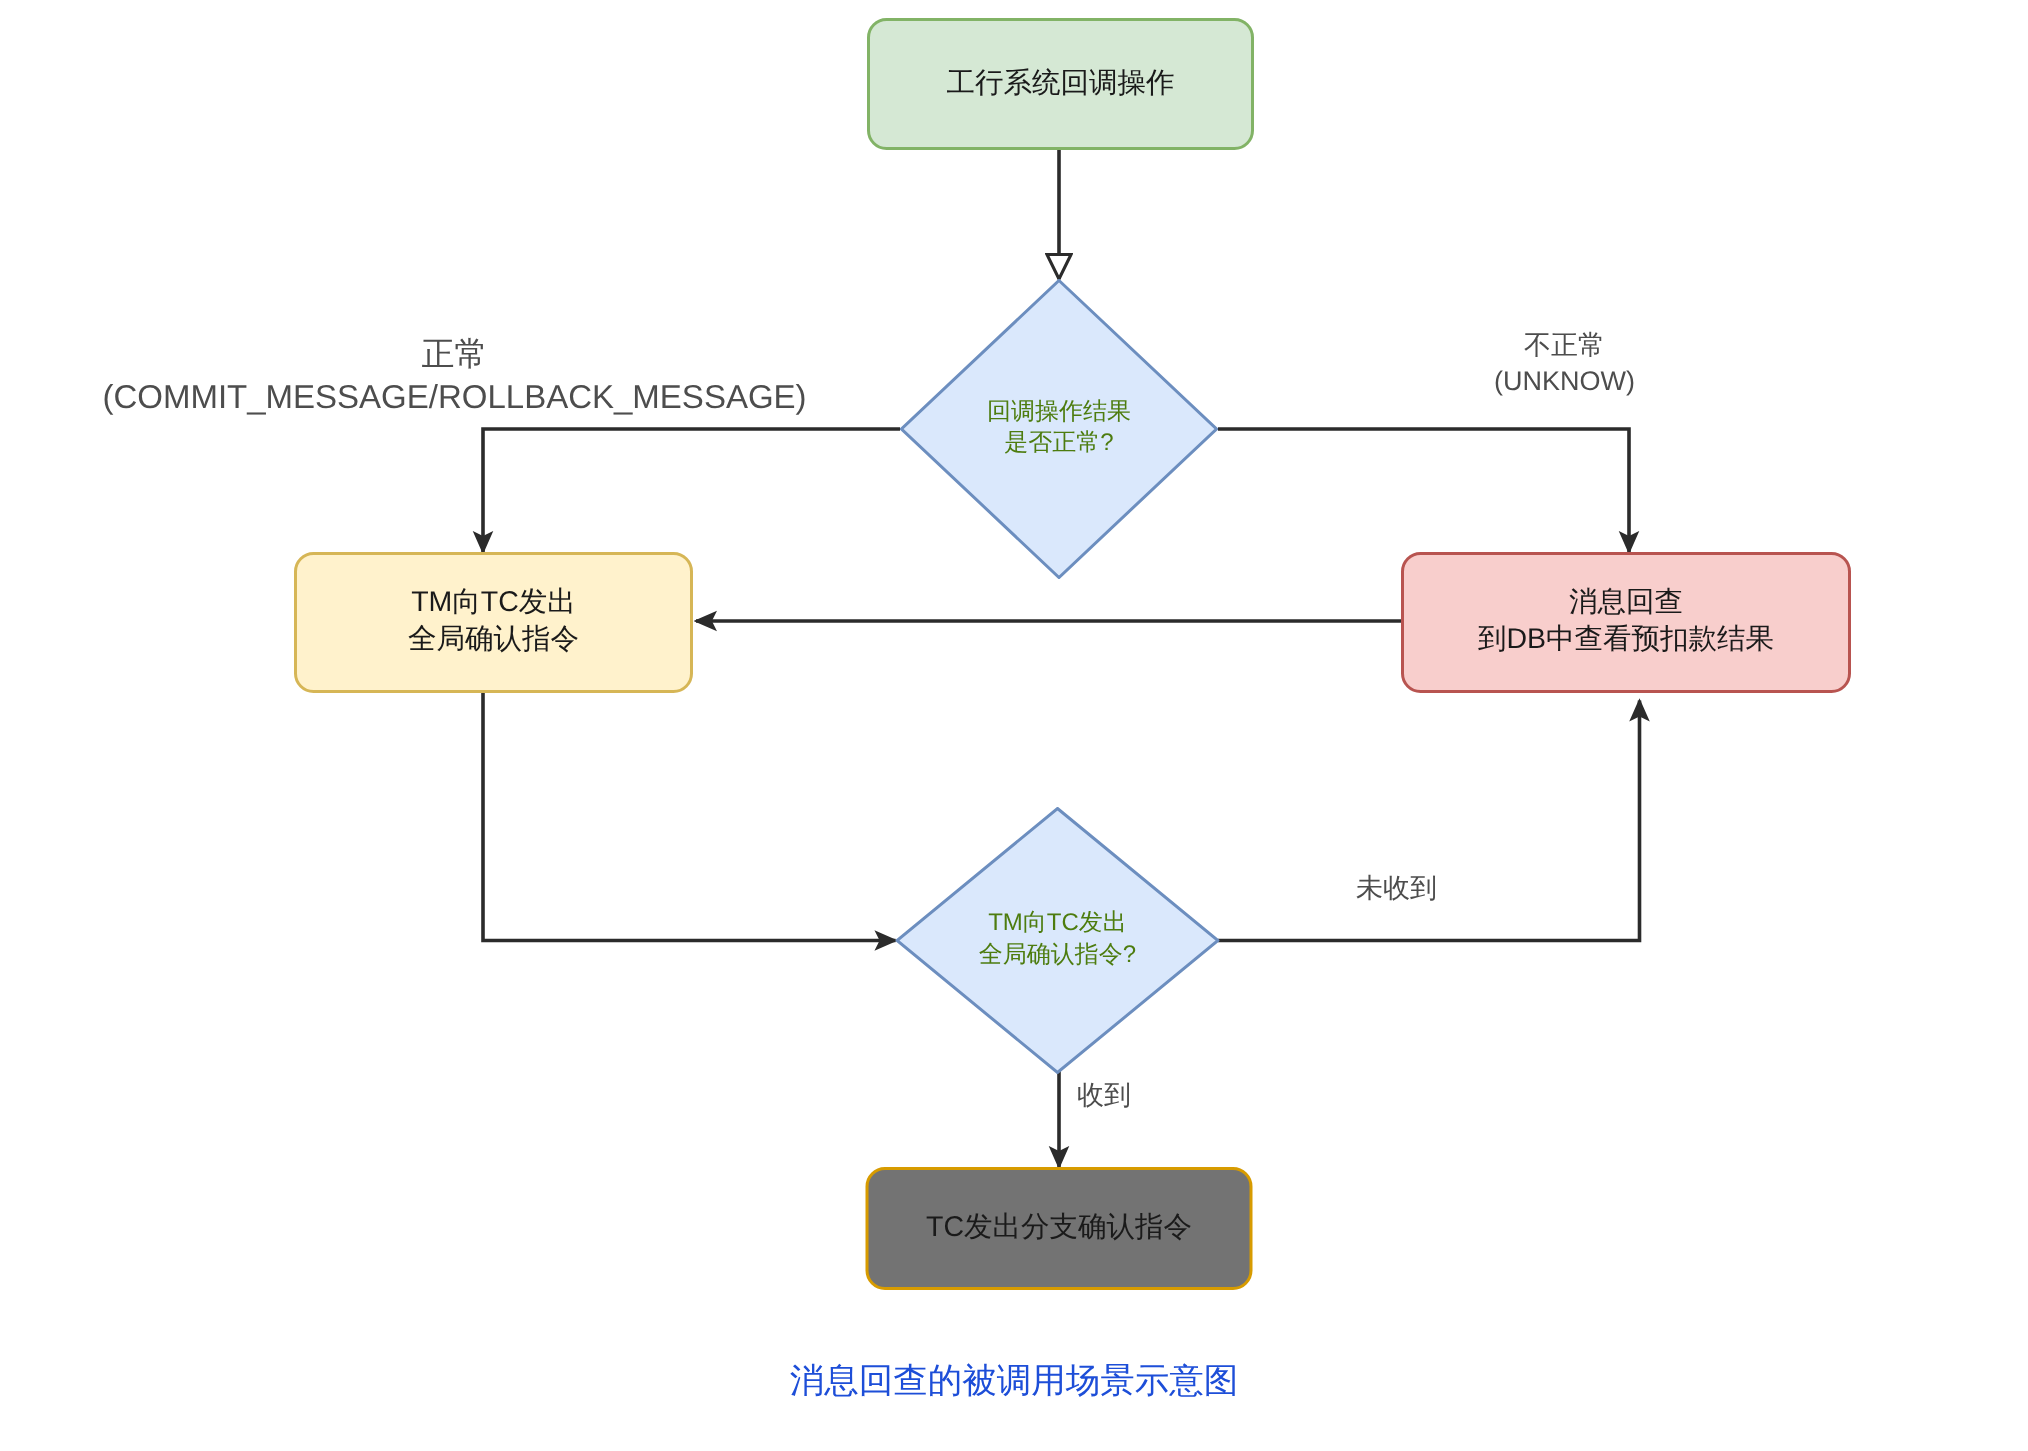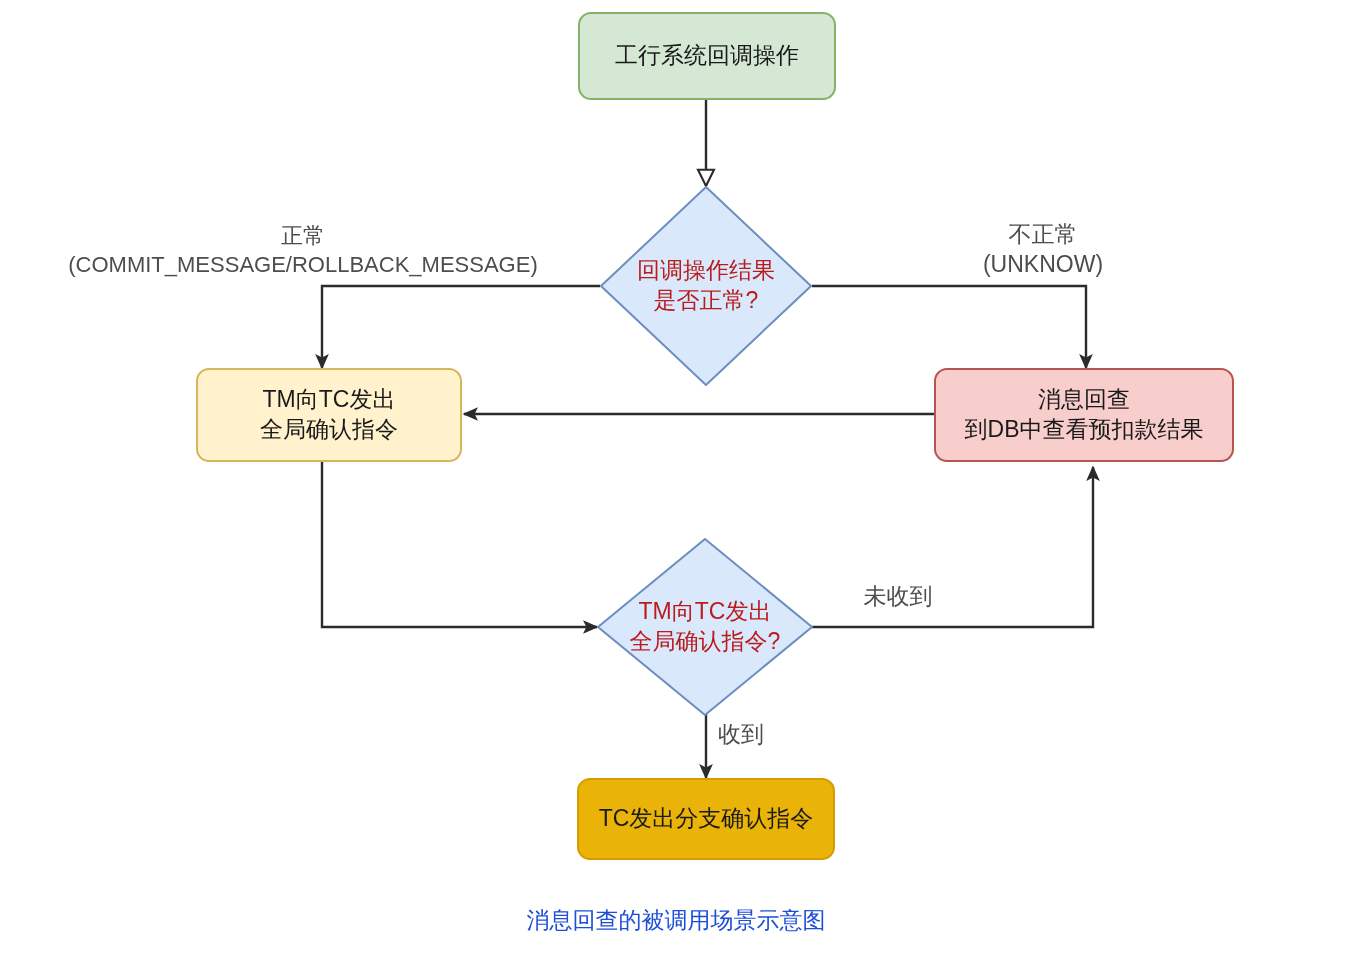--- a/index.html
+++ b/index.html
@@ -36,36 +36,36 @@
     text-align: center;
     color: #1a1a1a;
     line-height: 1.30;
     white-space: pre-line;
     z-index: 3;
   }
   .node.rounded {
     border-radius: 13px;
     border-style: solid;
     border-width: 2px;
-    font-size: 23px;
+    font-size: 19px;
   }
   .n-start {
     background: #d5e8d4;
     border-color: #82b366;
   }
   .n-process-yellow {
     background: #fff2cc;
     border-color: #d6b656;
   }
   .n-process-pink {
     background: #f8cecc;
     border-color: #b85450;
   }
   .n-process-orange {
-    background: #eab308;
+    background: #737373;
     border-color: #d79b00;
   }
   .diamond-wrap {
     position: absolute;
     z-index: 2;
   }
   .diamond-wrap svg {
     position: absolute;
     left: 0;
     top: 0;
@@ -74,30 +74,30 @@
   .diamond-label {
     position: absolute;
     left: 0;
     top: 0;
     width: 100%;
     height: 100%;
     display: flex;
     align-items: center;
     justify-content: center;
     text-align: center;
-    font-size: 23px;
+    font-size: 16px;
     line-height: 1.30;
-    color: #b91c1c;
+    color: #4d7c0f;
     white-space: pre-line;
     z-index: 3;
   }
   .edge-label {
     position: absolute;
     color: #4d4d4d;
-    font-size: 23px;
+    font-size: 18px;
     line-height: 1.32;
     text-align: center;
     white-space: pre-line;
     z-index: 4;
   }
   .edge-label.left-branch {
     font-size: 22px;
   }
   .caption {
     position: absolute;
@@ -166,19 +166,19 @@
   </div>
 
   <div class="node rounded n-process-orange" style="left:577px; top:778px; width:258px; height:82px;">TC发出分支确认指令</div>
 
   <div class="edge-label left-branch" style="left:0px; top:221px; width:574px;padding-left:16px;">正常
 (COMMIT_MESSAGE/ROLLBACK_MESSAGE)</div>
 
   <div class="edge-label" style="left:896px; top:219px; width:294px;">不正常
 (UNKNOW)</div>
 
-  <div class="edge-label" style="left:838px; top:581px; width:120px; text-align:center;">未收到</div>
+  <div class="edge-label" style="left:838px; top:581px; width:120px; text-align:right;">未收到</div>
 
   <div class="edge-label" style="left:718px; top:719px; width:100px; text-align:left;">收到</div>
 
   <div class="caption" style="left:0px; top:905px;">消息回查的被调用场景示意图</div>
 
 </div>
 
 </body></html>

